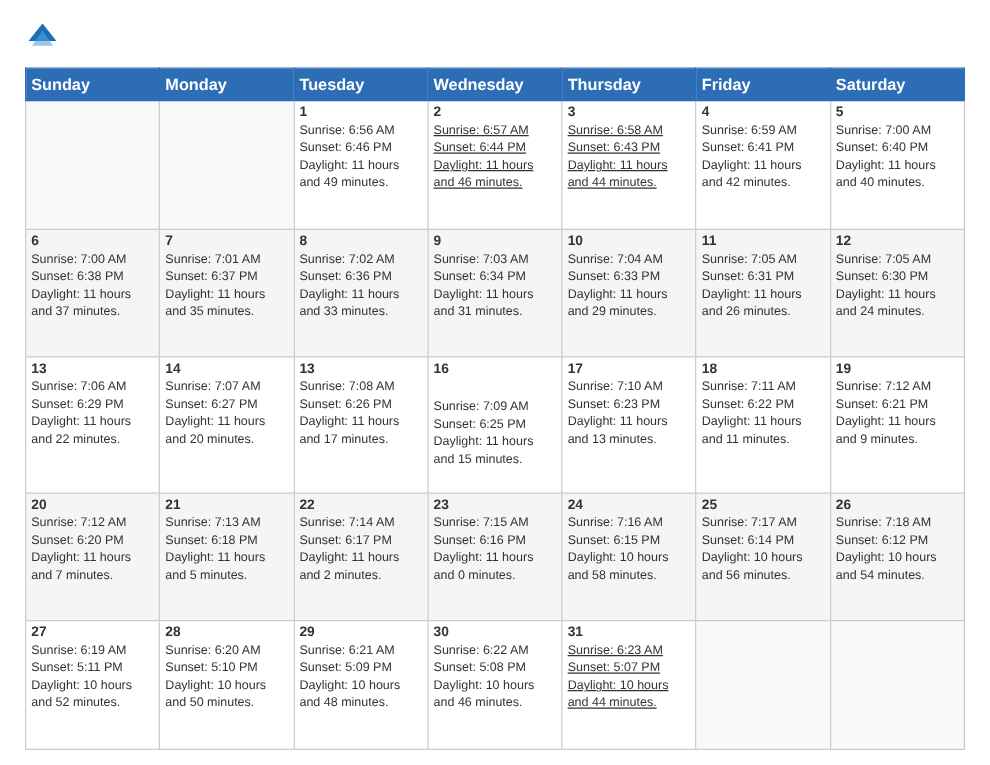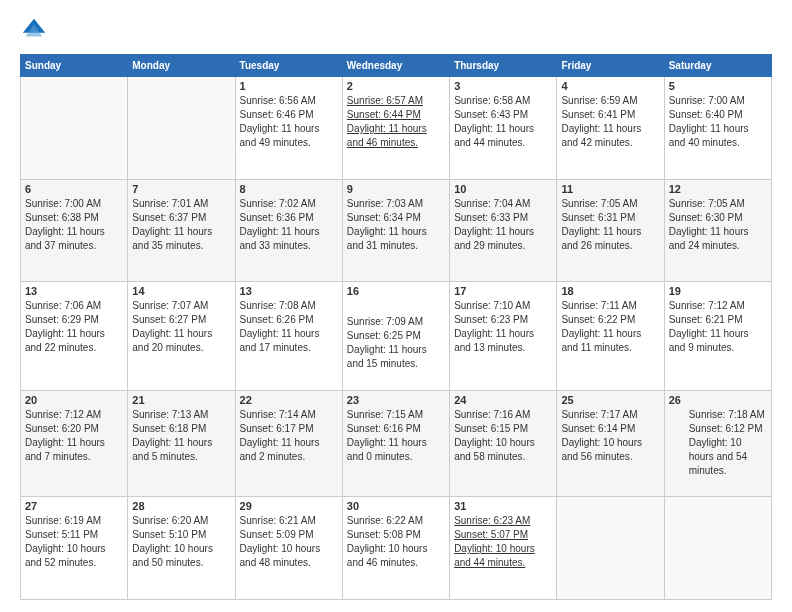--- a/index.html
+++ b/index.html
@@ -54,21 +54,21 @@
     }
     .calendar {
       flex: 1;
       border-collapse: collapse;
       width: 100%;
       table-layout: fixed;
     }
     .calendar th {
       background: #2d6db5;
       color: #fff;
-      font-size: 10px;
+      font-size: 13px;
       font-weight: bold;
       padding: 5px 4px;
       text-align: left;
       border: 1px solid #2d6db5;
     }
     .calendar td {
       border: 1px solid #ccc;
       vertical-align: top;
       padding: 3px 4px;
       font-size: 9px;
@@ -139,21 +139,21 @@
 Daylight: 11 hours and 49 minutes.</div>
           </td>
           <td>
             <span class="day-num">2</span>
             <div class="day-info" style="white-space: pre-line; text-decoration: underline;">Sunrise: 6:57 AM
 Sunset: 6:44 PM
 Daylight: 11 hours and 46 minutes.</div>
           </td>
           <td>
             <span class="day-num">3</span>
-            <div class="day-info" style="white-space: pre-line;">Sunrise: 6:58 AM
+            <div class="day-info" style="white-space: pre-line; text-decoration: underline;">Sunrise: 6:58 AM
 Sunset: 6:43 PM
 Daylight: 11 hours and 44 minutes.</div>
           </td>
           <td>
             <span class="day-num">4</span>
             <div class="day-info" style="white-space: pre-line;">Sunrise: 6:59 AM
 Sunset: 6:41 PM
 Daylight: 11 hours and 42 minutes.</div>
           </td>
           <td>
@@ -283,21 +283,21 @@
 Daylight: 10 hours and 58 minutes.</div>
           </td>
           <td>
             <span class="day-num">25</span>
             <div class="day-info" style="white-space: pre-line;">Sunrise: 7:17 AM
 Sunset: 6:14 PM
 Daylight: 10 hours and 56 minutes.</div>
           </td>
           <td>
             <span class="day-num">26</span>
-            <div class="day-info" style="white-space: pre-line; margin-left: 20px;">Sunrise: 7:18 AM
+            <div class="day-info" style="white-space: pre-line;">Sunrise: 7:18 AM
 Sunset: 6:12 PM
 Daylight: 10 hours and 54 minutes.</div>
           </td>
         </tr>
         <tr>
           <td>
             <span class="day-num">27</span>
             <div class="day-info" style="white-space: pre-line;">Sunrise: 6:19 AM
 Sunset: 5:11 PM
 Daylight: 10 hours and 52 minutes.</div>

